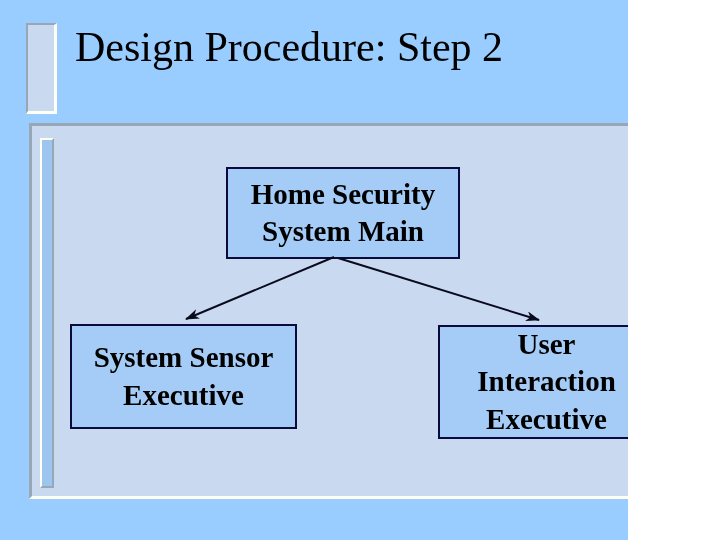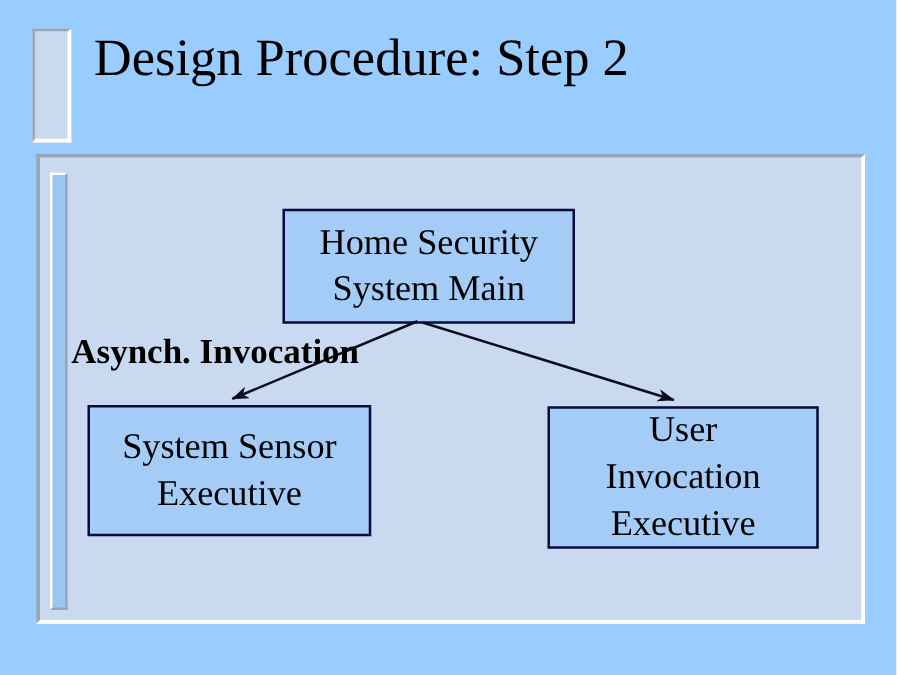--- a/index.html
+++ b/index.html
@@ -1,18 +1,18 @@
 <!DOCTYPE html>
 <html style="--slide-bg: #99ccff; --panel-bg: #c9daf0; --bevel-dark: #98a6b6; --bevel-light: #fffff4; --deco-fill: #9cc6f0; --node-fill: #a4ccf6; --node-border: #0a0a3c; --arrow: #0a0a1e; --text: #000000;"><head>
 <meta charset="utf-8">
 <style>
   html,body{margin:0;padding:0;}
   .slide{
     position:relative;
-    width:717px;height:540px;
+    width:628px;height:540px;
     background:var(--slide-bg,#99ccff);
     overflow:hidden;
     font-family:"Liberation Serif","DejaVu Serif",serif;
     color:var(--text,#000);
   }
   
   .title-deco{
     position:absolute;left:26px;top:23px;width:26px;height:86px;
     background:var(--panel-bg,#c9daf0);
     border-top:2px solid var(--bevel-dark,#98a6b6);
@@ -42,21 +42,21 @@
     border-left:2px solid var(--bevel-light,#fffff4);
     border-bottom:2px solid var(--bevel-dark,#98a6b6);
     border-right:2px solid var(--bevel-dark,#98a6b6);
   }
   .node{
     position:absolute;
     background:var(--node-fill,#a4ccf6);
     border:2px solid var(--node-border,#0a0a3c);
     display:flex;align-items:center;justify-content:center;
     text-align:center;
-    font-weight:normal;font-size:29px;line-height:1.28;
+    font-weight:bold;font-size:29px;line-height:1.28;
     white-space:pre-line;
   }
   .node-main{left:226px;top:167px;width:230px;height:88px;}
   .node-monitor{left:70px;top:324px;width:223px;height:101px;}
   .node-user{left:438px;top:325px;width:213px;height:110px;}
   .edge-label{
     position:absolute;left:57px;top:266px;margin:0;
     font-weight:bold;font-size:28px;white-space:nowrap;
   }
   .connectors{position:absolute;left:0;top:0;width:720px;height:540px;pointer-events:none;}
@@ -79,29 +79,28 @@
 System Main</span>
   </div>
 
   <div class="node node-monitor">
     <span>System Sensor
 Executive</span>
   </div>
 
   <div class="node node-user">
     <span>User
-Invocation
+Interaction
 Executive</span>
   </div>
 
   <svg class="connectors" viewBox="0 0 720 540" xmlns="http://www.w3.org/2000/svg">
     <defs>
       <marker id="arrowhead" markerUnits="userSpaceOnUse" markerWidth="16" markerHeight="12" refX="13" refY="5" orient="auto">
         <path d="M0,0 L14,5 L0,10 L4,5 Z" fill="#0a0a1e"></path>
       </marker>
     </defs>
     <line x1="334" y1="257" x2="186" y2="319" stroke="#0a0a1e" stroke-width="2" marker-end="url(#arrowhead)"></line>
     <line x1="338" y1="258" x2="539" y2="320" stroke="#0a0a1e" stroke-width="2" marker-end="url(#arrowhead)"></line>
   </svg>
 
-  <p class="edge-label">Asynch. Invocation</p>
 
 </div>
 
 </body></html>

